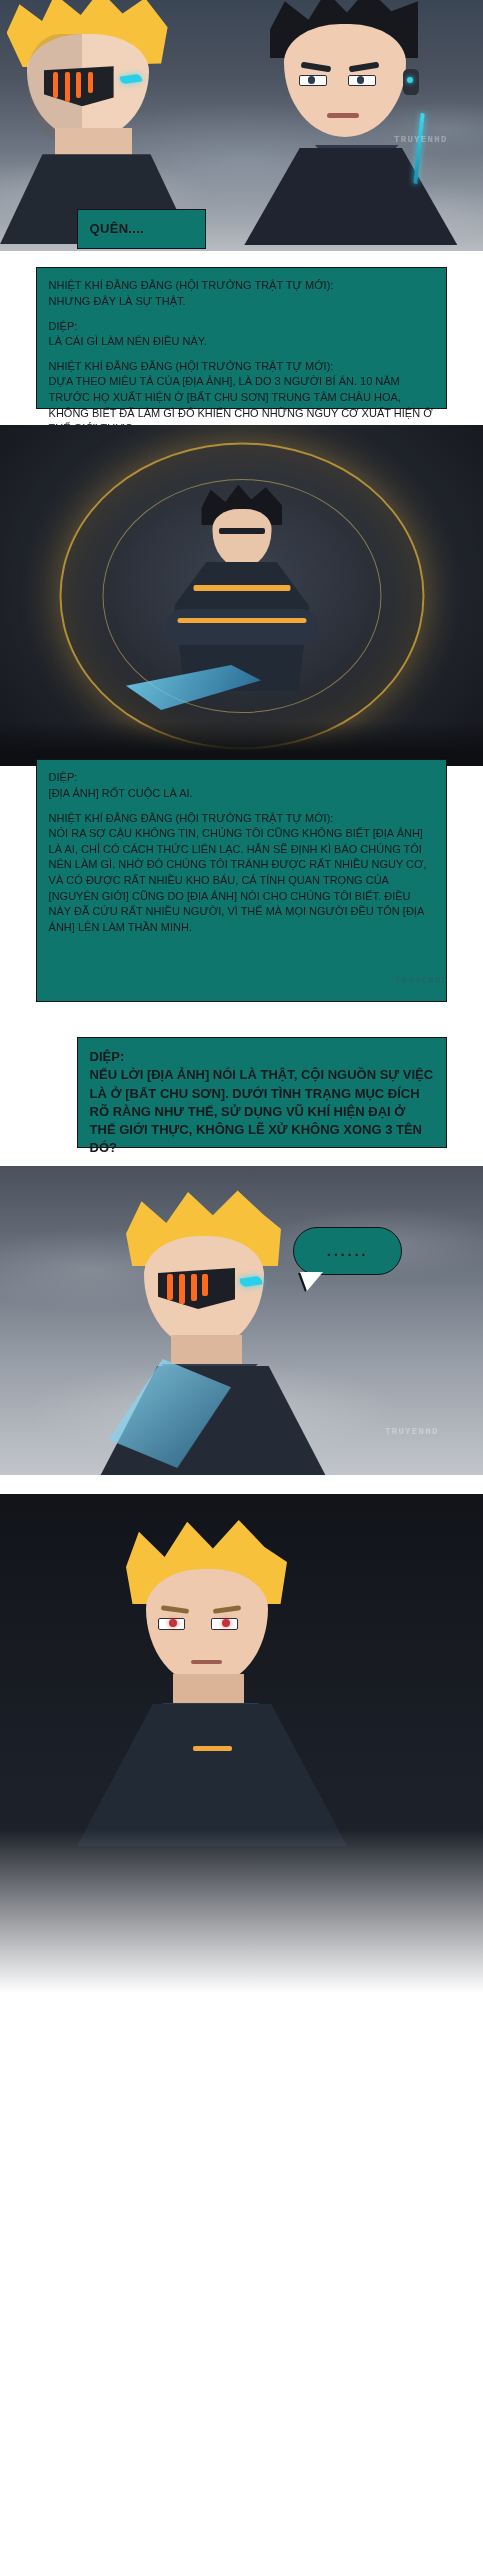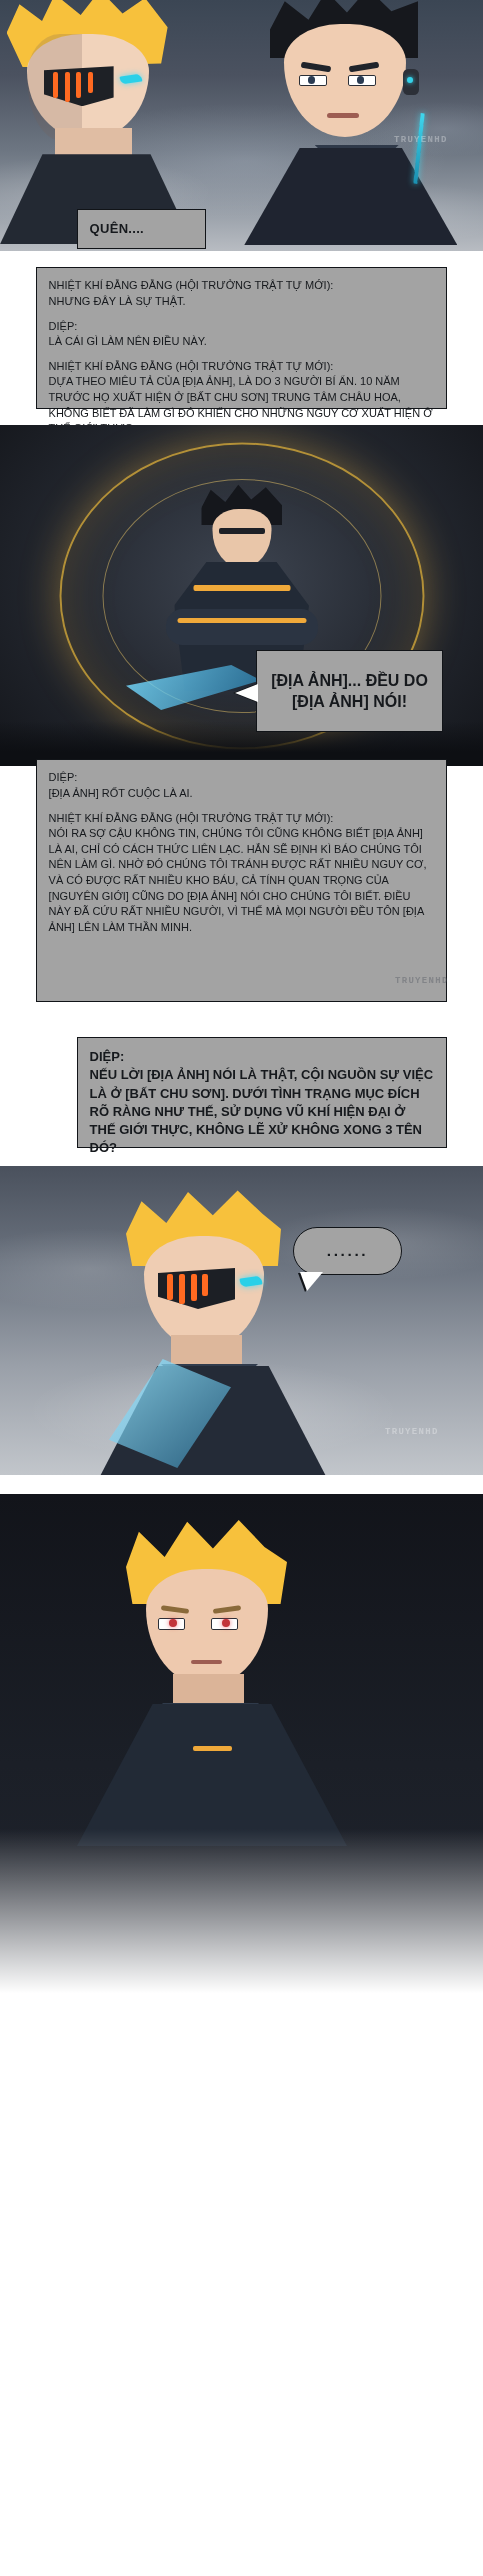--- a/index.html
+++ b/index.html
@@ -144,21 +144,21 @@
   .p1 .charR .cyan {
     position: absolute; left: 166px; top: 126px; width: 3.9px; height: 71px;
     background: linear-gradient(#3fd7ee, #1b8fb0);
     box-shadow: 0 0 6.4px rgba(60,215,240,.8);
     transform: rotate(6deg);
   }
 
   
   .box {
     position: absolute;
-    background: #a3a3a3;
+    background: #0f766e;
     border: 1.9px solid #111418;
     box-sizing: border-box;
     padding: 10.3px 11.6px;
     line-height: 1.42;
     color: #16191d;
   }
   .box p { margin: 0 0 9px 0; }
   .box p:last-child { margin-bottom: 0; }
 
   .cap-quen {
@@ -448,23 +448,20 @@
     <div class="face"></div>
     <div class="eyeband"></div>
     <div class="body"></div>
     <div class="stripe1"></div>
     <div class="arms"></div>
     <div class="armstripe"></div>
     <div class="blade"></div>
     <div class="ground"></div>
   </div>
 
-  <div class="box bubble-diaanh">
-    <span>[ĐỊA ẢNH]... ĐỀU DO [ĐỊA ẢNH] NÓI!</span>
-  </div>
 
   <div class="box cap-block2">
     <p style="white-space: pre-line;">DIỆP:
 [ĐỊA ẢNH] RỐT CUỘC LÀ AI.</p>
     <p style="white-space: pre-line;">NHIỆT KHÍ ĐẰNG ĐẰNG (HỘI TRƯỞNG TRẬT TỰ MỚI):
 NÓI RA SỢ CẬU KHÔNG TIN, CHÚNG TÔI CŨNG KHÔNG BIẾT [ĐỊA ẢNH] LÀ AI, CHỈ CÓ CÁCH THỨC LIÊN LẠC. HẮN SẼ ĐỊNH KÌ BÁO CHÚNG TÔI NÊN LÀM GÌ. NHỜ ĐÓ CHÚNG TÔI TRÁNH ĐƯỢC RẤT NHIỀU NGUY CƠ, VÀ CÓ ĐƯỢC RẤT NHIỀU KHO BÁU, CẢ TÍNH QUAN TRỌNG CỦA [NGUYÊN GIỚI] CŨNG DO [ĐỊA ẢNH] NÓI CHO CHÚNG TÔI BIẾT. ĐIỀU NÀY ĐÃ CỨU RẤT NHIỀU NGƯỜI, VÌ THẾ MÀ MỌI NGƯỜI ĐỀU TÔN [ĐỊA ẢNH] LÊN LÀM THẦN MINH.</p>
   </div>
 
   <div class="wm dark" style="left: 395px; top: 976px;">TRUYENHD</div>
 

